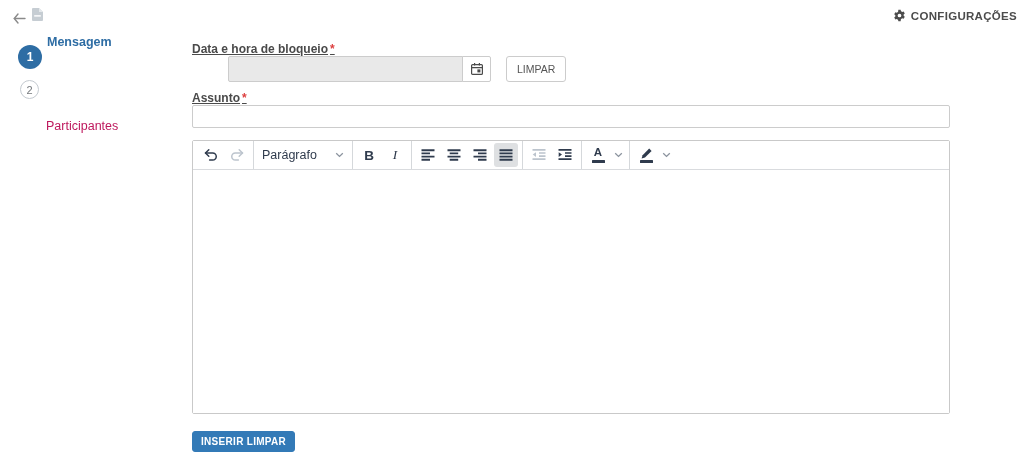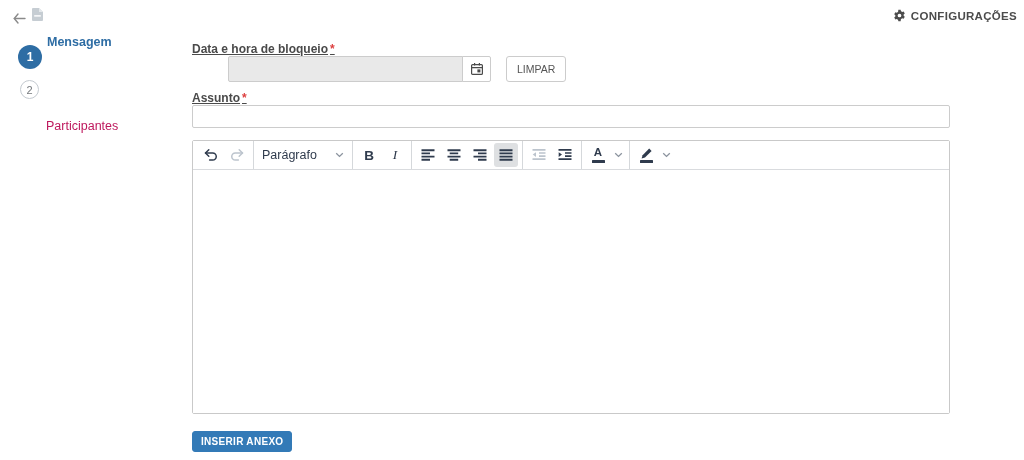--- a/index.html
+++ b/index.html
@@ -219,15 +219,15 @@
               <path d="M1.2 1.2 4.5 4.4 7.8 1.2"></path>
             </svg>
           </div>
         </div>
       </div>
 
     </div>
     <div class="editor-content" contenteditable="true" style=""></div>
   </div>
 
-  <button class="attach-btn">INSERIR ANEXO</button>
+  <button class="attach-btn">INSERIR LIMPAR</button>
 
 </div>
 
 </body></html>

